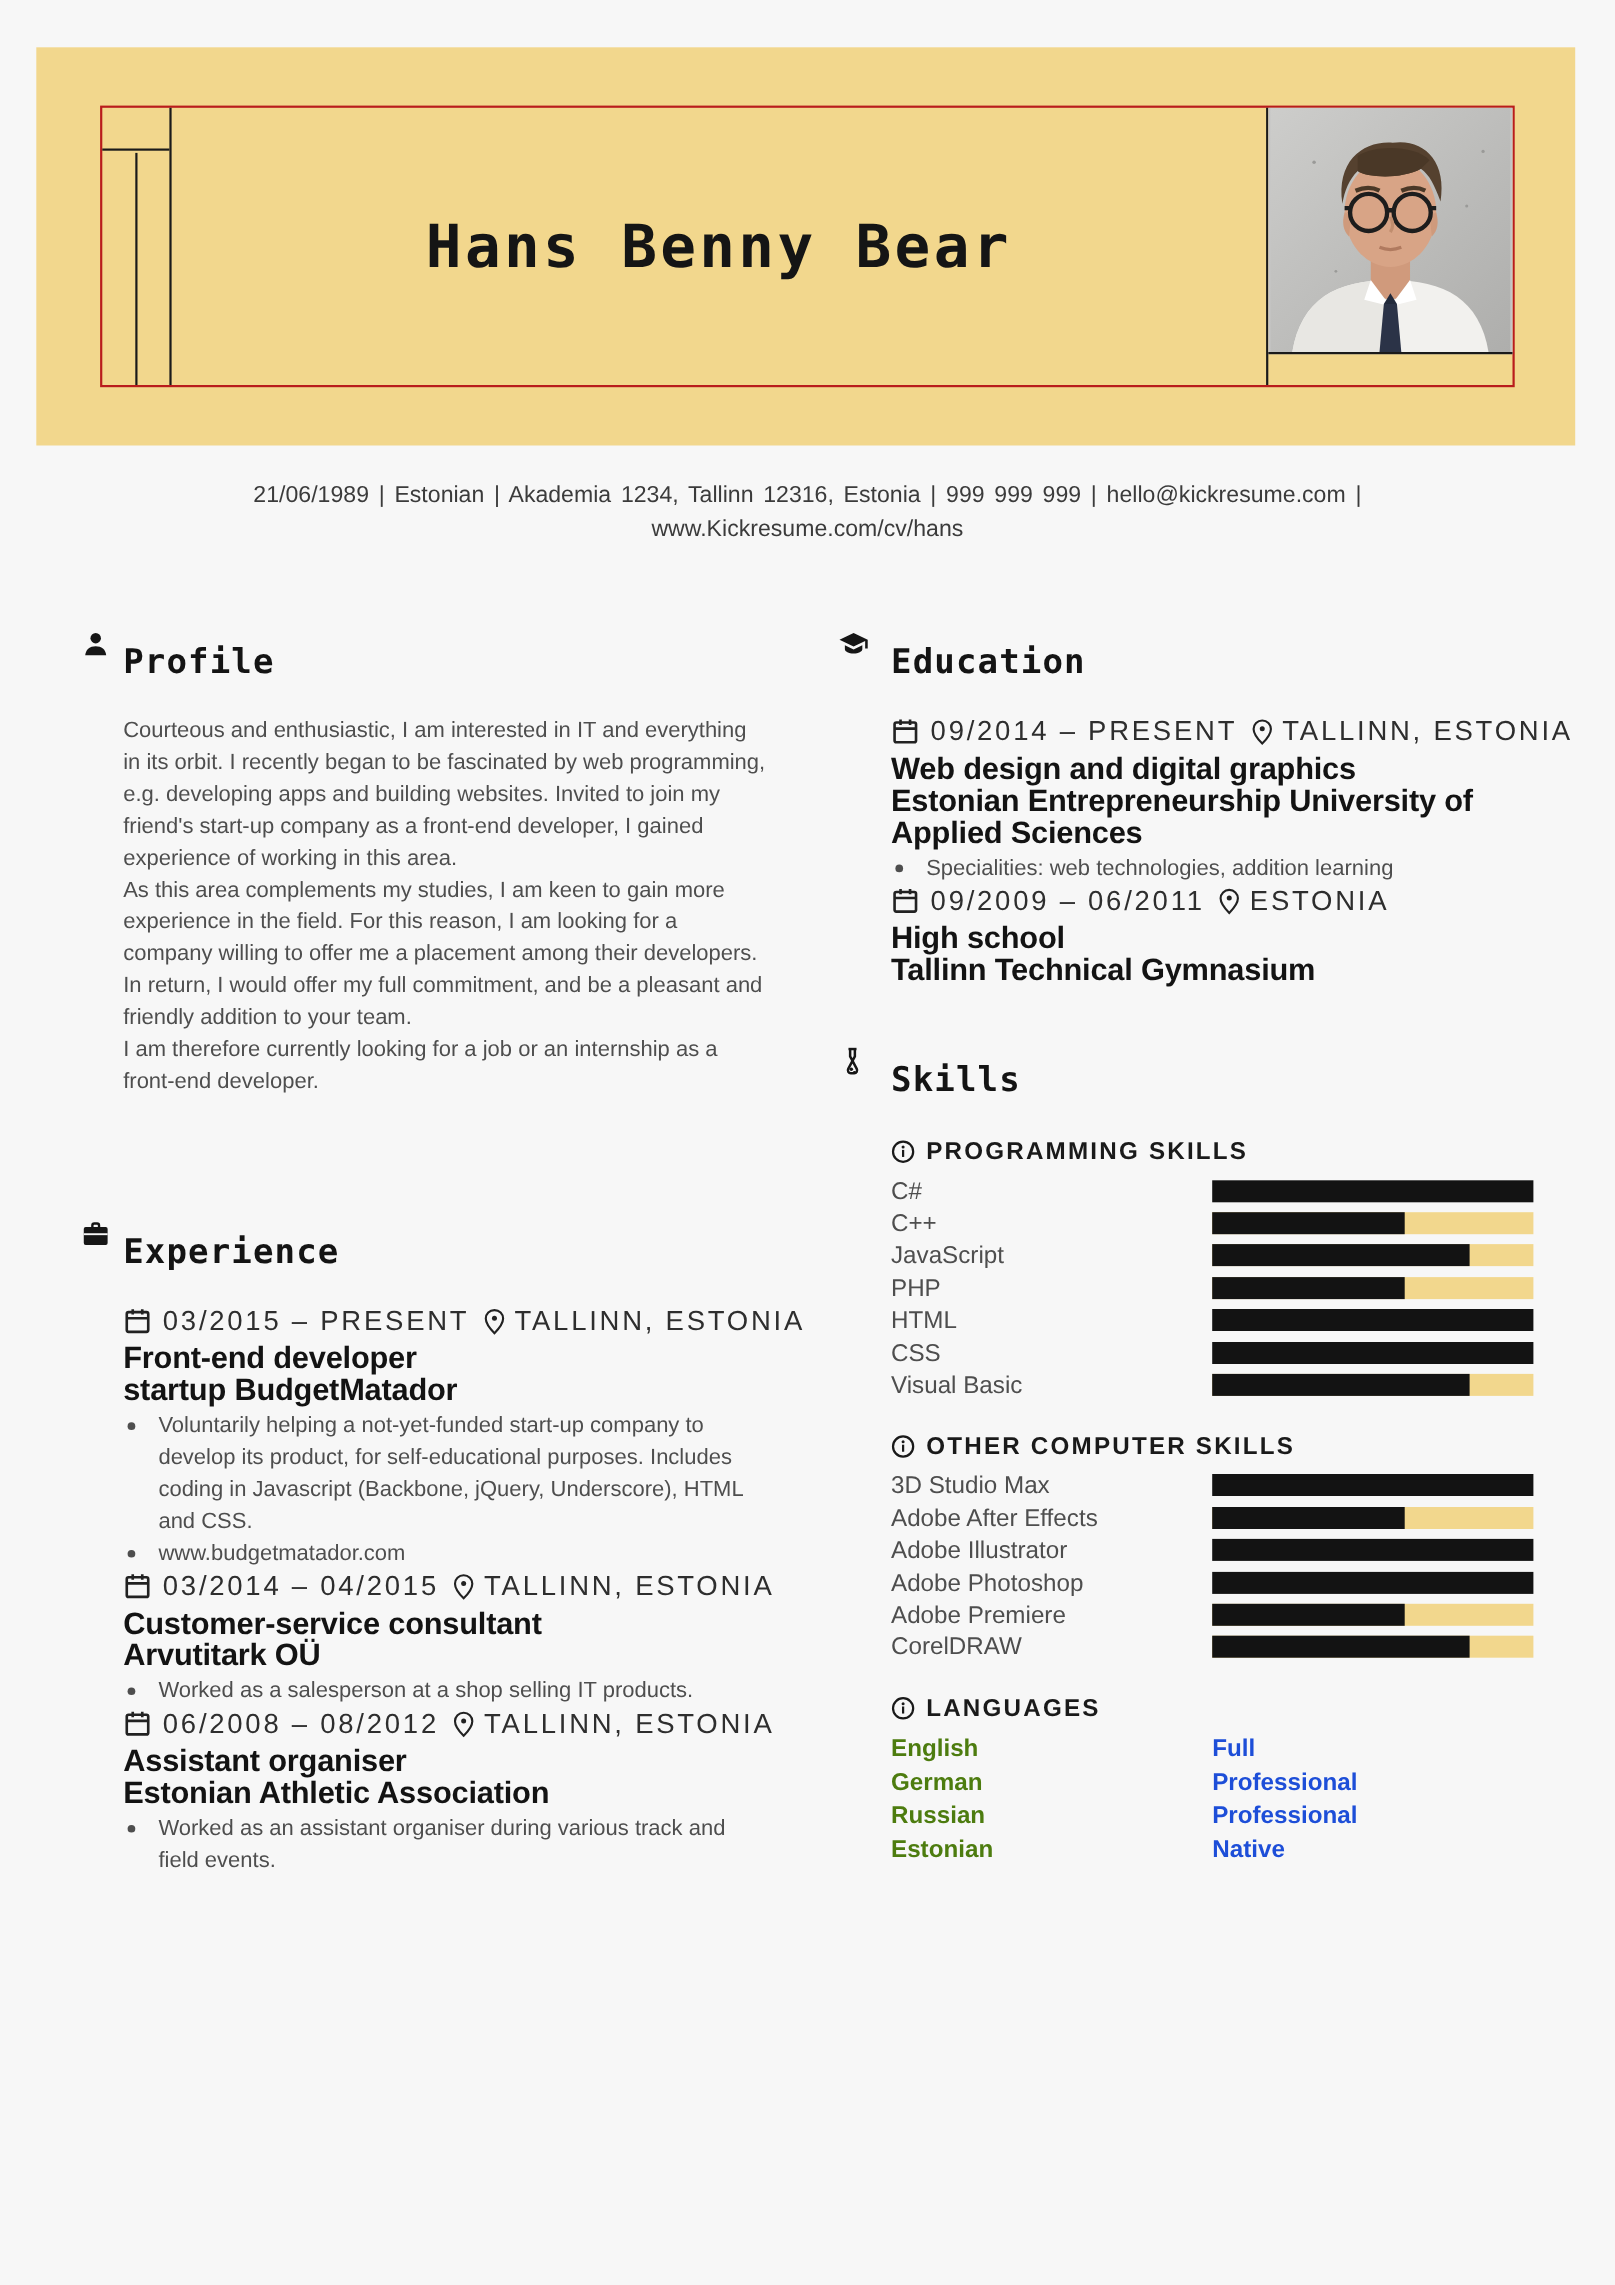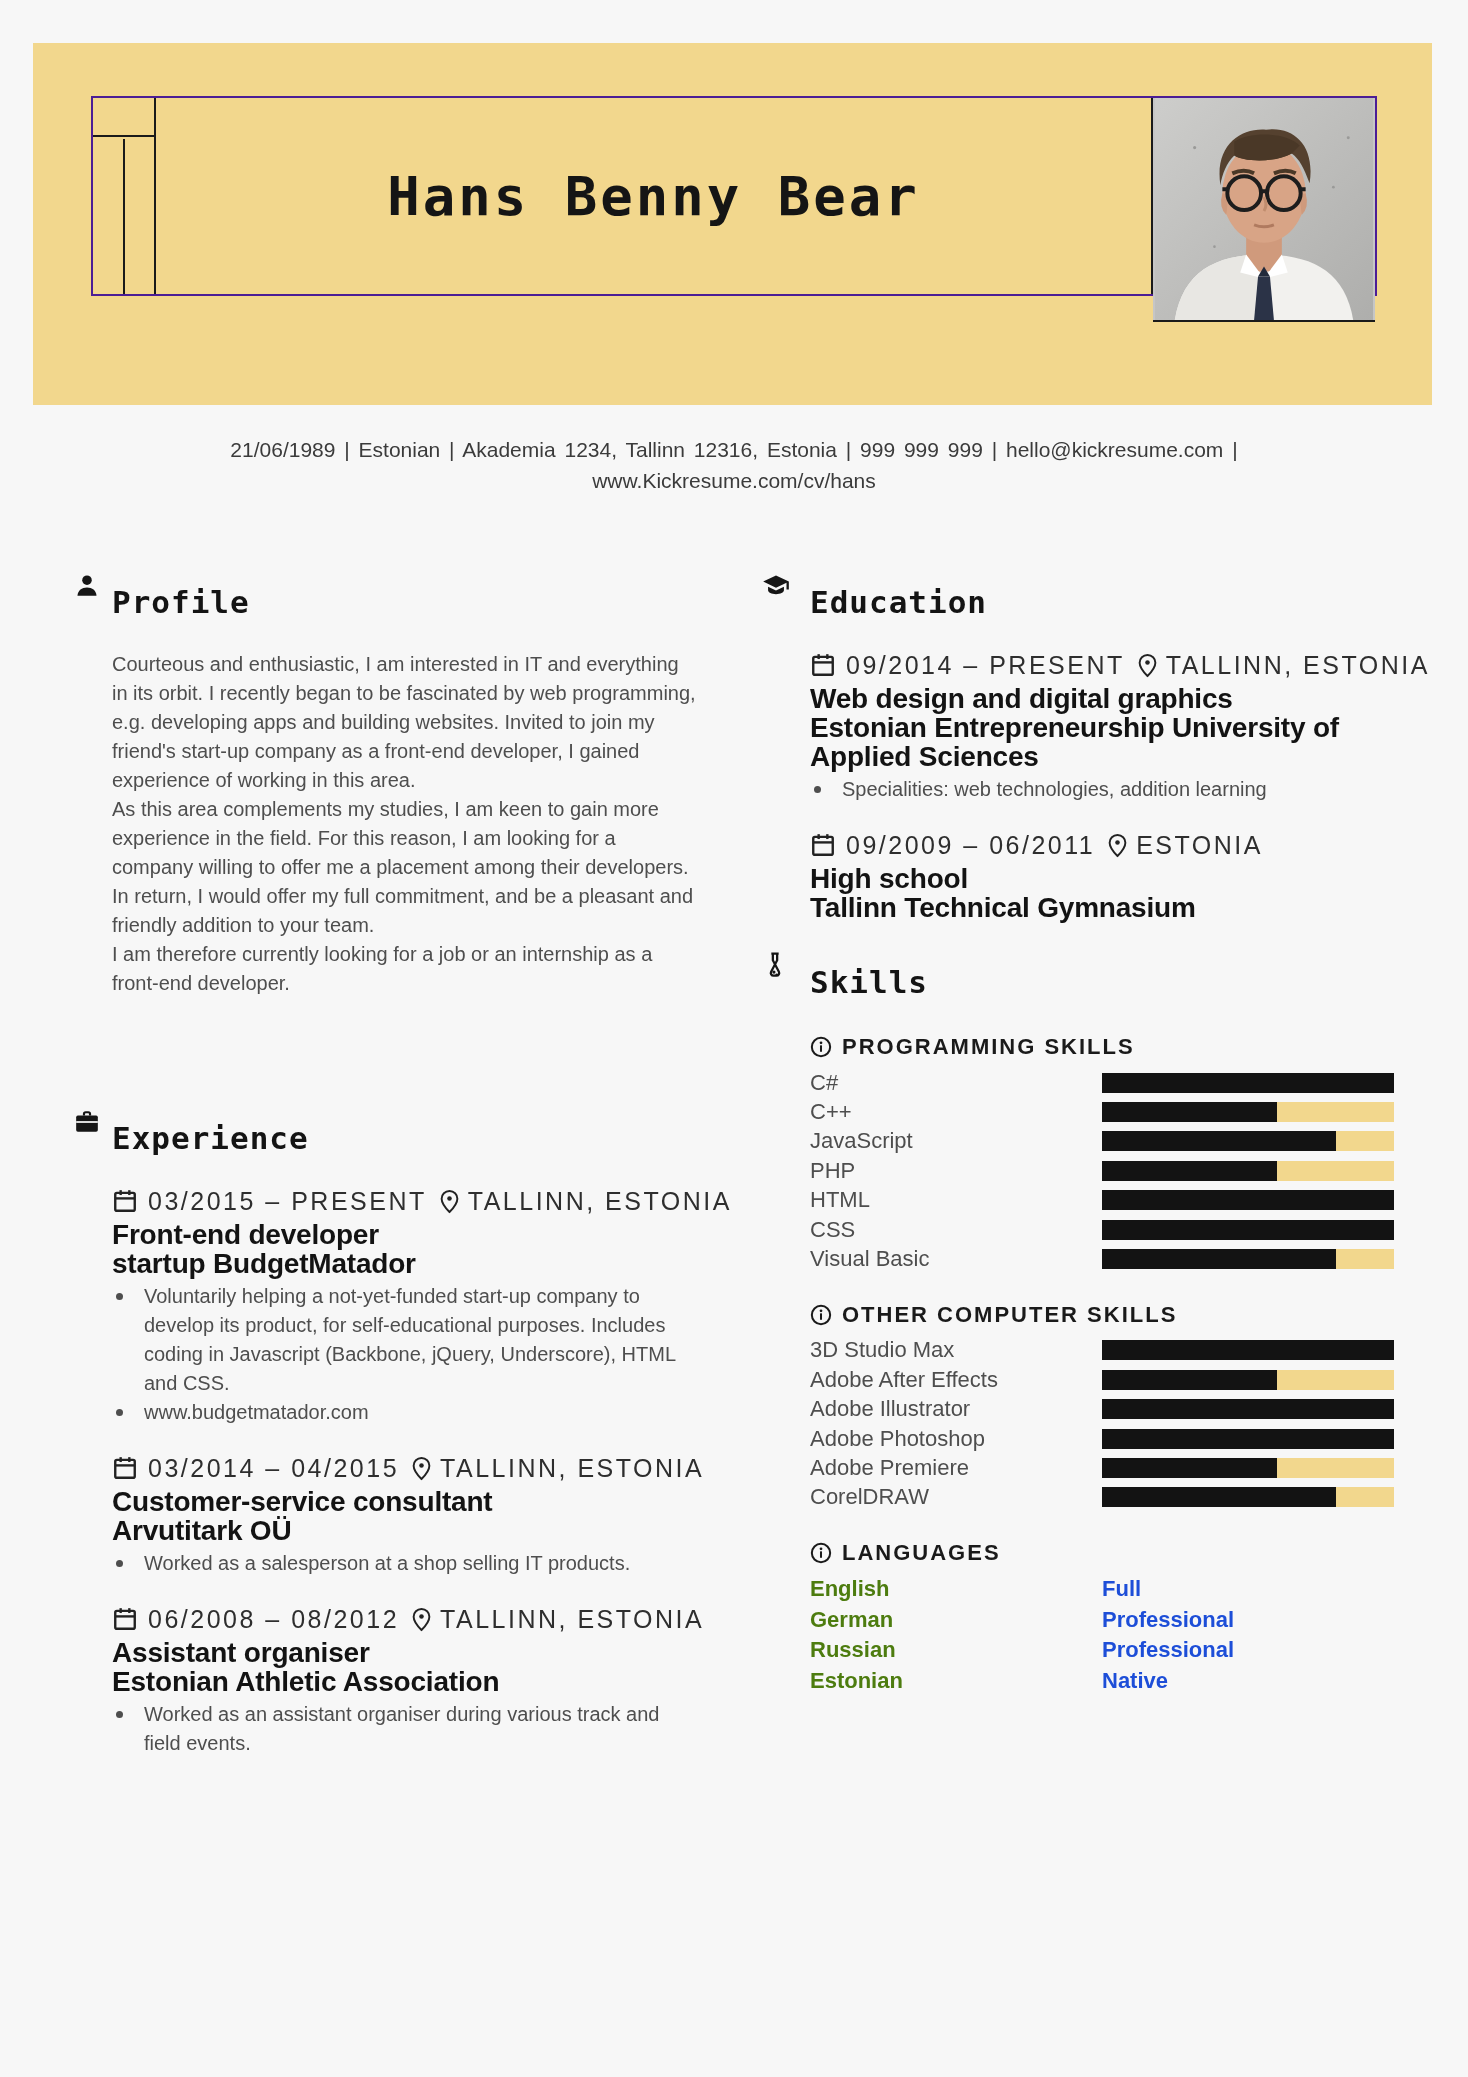--- a/index.html
+++ b/index.html
@@ -2,22 +2,22 @@
 <html><head>
 <meta charset="utf-8">
 <style>
   * { margin:0; padding:0; box-sizing:border-box; }
   html,body { width:1468px; }
   body { font-family:"Liberation Sans", sans-serif; background:#f7f7f7; }
   .page { position:relative; width:1468px; height:2077px; background:#f7f7f7; overflow:hidden; }
 
   
   .band { position:absolute; left:33px; top:43px; width:1399px; height:362px; background:#f2d78d; }
-  .hbox { position:absolute; left:58px; top:53px; width:1286px; height:200px;
-          border:2px solid #4c1d95; }
+  .hbox { position:absolute; left:58px; top:53px; width:1286px; height:256px;
+          border:2px solid #b91c1c; }
   .decor { position:absolute; left:0; top:0; bottom:0; width:63px; border-right:2px solid #1a1a1a; }
   .decor-top { height:39px; border-bottom:2px solid #1a1a1a; }
   .decor-cols { position:absolute; top:41px; bottom:0; left:0; width:63px; }
   .decor-col1 { position:absolute; left:0; top:0; bottom:0; width:32px; border-right:2px solid #1a1a1a; }
   .name-wrap { position:absolute; left:63px; right:224px; top:0; bottom:0;
                display:flex; align-items:center; justify-content:center; }
   .name { font-family:"DejaVu Sans Mono", monospace; font-weight:700; font-size:54px;
           letter-spacing:3px; color:#151515; white-space:nowrap; }
   .photo-col { position:absolute; right:0; top:0; bottom:0; width:224px; border-left:2px solid #1a1a1a; }
   .photo { height:224px; border-bottom:2px solid #1a1a1a; overflow:hidden; background:#c6c6c6; }
@@ -41,21 +41,21 @@
   #sec-education .sicon, #sec-skills .sicon { width:28px; margin-right:20px; }
   .sec-title { font-family:"DejaVu Sans Mono", monospace; font-weight:700; font-size:31px;
                line-height:40px; color:#141414; letter-spacing:1px;margin-top:32px; }
   .sec-body { margin-top:28px; }
   #sec-profile .sec-body, #sec-experience .sec-body { margin-left:38px; }
   #sec-education .sec-body, #sec-skills .sec-body { margin-left:48px; }
 
   .para { font-size:20px; line-height:29px; color:#4e4e4e; }
 
   
-  .entry + .entry { margin-top:26px; }
+  .entry + .entry { }
   .entry-meta { display:flex; align-items:center; font-size:25px; letter-spacing:2.5px;
                 color:#2e2e2e; line-height:30px; white-space:nowrap; }
   .entry-meta .micon { display:flex; color:#222; }
   .cal { width:26px; margin-right:10px; }
   .pin { width:21px; margin-left:12px; margin-right:8px; }
   .entry-title { font-size:28px; font-weight:800; line-height:29px; color:#131313; letter-spacing:-0.2px; }
   .entry-titles { margin-top:4px; }
   .bullets { list-style:none; margin-top:4px; }
   .bullets li { position:relative; padding-left:32px; font-size:20px; line-height:29px; color:#4e4e4e; }
   .bullets li::before { content:""; position:absolute; left:4px; top:11px; width:7px; height:7px;

